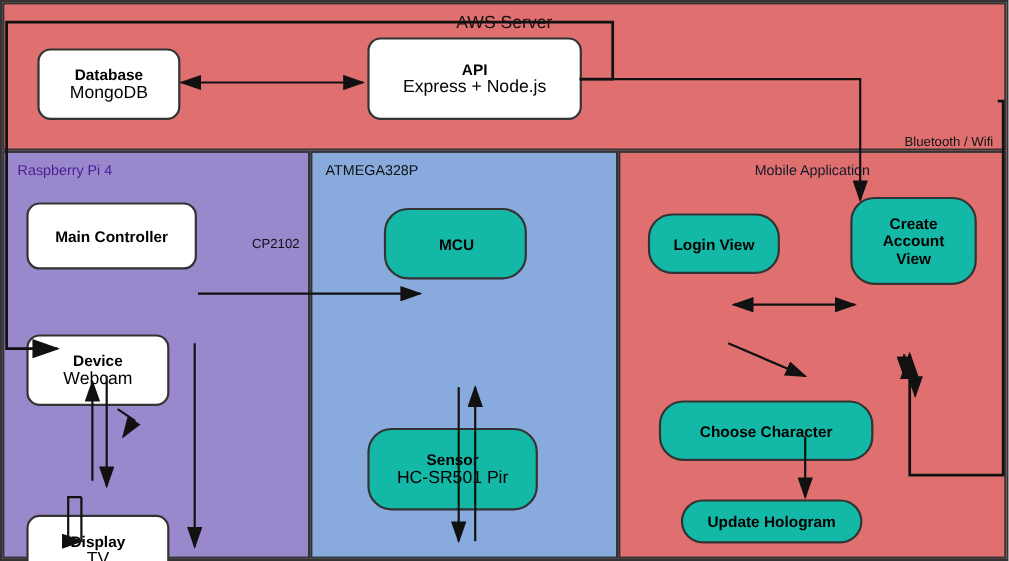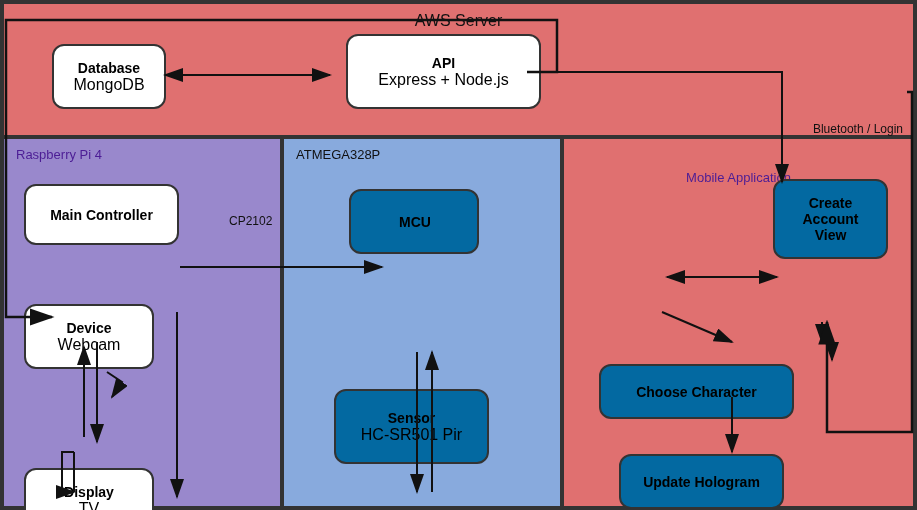--- a/index.html
+++ b/index.html
@@ -69,68 +69,67 @@
 
     
     .mobile-section {
       flex: 1;
       background: #e07070;
       border: 2px solid #333;
       position: relative;
     }
     .mobile-label {
       font-size: 13px;
-      color: #4c1d95;
+      color: #0f172a;
       padding: 8px 0 0 0;
       text-align: center;
-      margin-top: 23px;
     }
 
     
     .box {
       position: absolute;
       border-radius: 12px;
       border: 2px solid #333;
       display: flex;
       flex-direction: column;
       align-items: center;
       justify-content: center;
       text-align: center;
       background: #fff;
       padding: 6px 10px;
     }
     .box-yellow {
-      background: #0369a1;
+      background: #14b8a6;
+      border-radius: 22px;
     }
     .box-white {
       background: #ffffff;
     }
     .box-title {
       font-weight: bold;
       font-size: 14px;
     }
     .box-subtitle {
       font-size: 16px;
       font-weight: normal;
     }
 
     
     .box-database {
       top: 40px;
-      left: 48px;
-      width: 114px;
+      left: 30px;
+      width: 130px;
       height: 65px;
       text-align: center;
     }
     .box-api {
       top: 30px;
       left: 330px;
       width: 195px;
       height: 75px;
-      margin-left: 12px;
     }
 
     
     .box-main-ctrl {
       top: 45px;
       left: 20px;
       width: 155px;
       height: 61px;
     }
     .box-device {
@@ -179,21 +178,21 @@
       top: 195px;
       left: 35px;
       width: 195px;
       height: 55px;
       margin-top: 30px;
     }
     .box-update {
       top: 315px;
       left: 55px;
       width: 165px;
-      height: 55px;
+      height: 40px;
     }
 
     
     .arrows-svg {
       position: absolute;
       top: 0; left: 0;
       width: 917px;
       height: 510px;
       pointer-events: none;
     }
@@ -224,21 +223,21 @@
     <div class="box box-white box-database">
       <span class="box-title">Database</span>
       <span class="box-subtitle">MongoDB</span>
     </div>
 
     <div class="box box-white box-api">
       <span class="box-title">API</span>
       <span class="box-subtitle">Express + Node.js</span>
     </div>
 
-    <div class="bluetooth-label">Bluetooth / Login</div>
+    <div class="bluetooth-label">Bluetooth / Wifi</div>
   </div>
 
   <div class="bottom-sections">
 
     <div class="rpi-section">
       <div class="rpi-label">Raspberry Pi 4</div>
 
       <div class="box box-white box-main-ctrl">
         <span class="box-title">Main Controller</span>
       </div>
@@ -265,20 +264,23 @@
 
       <div class="box box-yellow box-sensor">
         <span class="box-title">Sensor</span>
         <span class="box-subtitle">HC-SR501 Pir</span>
       </div>
     </div>
 
     <div class="mobile-section">
       <div class="mobile-label">Mobile Application</div>
 
+      <div class="box box-yellow box-login">
+        <span class="box-title">Login View</span>
+      </div>
 
       <div class="box box-yellow box-create">
         <span class="box-title">Create Account View</span>
       </div>
 
       <div class="box box-yellow box-choose">
         <span class="box-title">Choose Character</span>
       </div>
 
       <div class="box box-yellow box-update">

